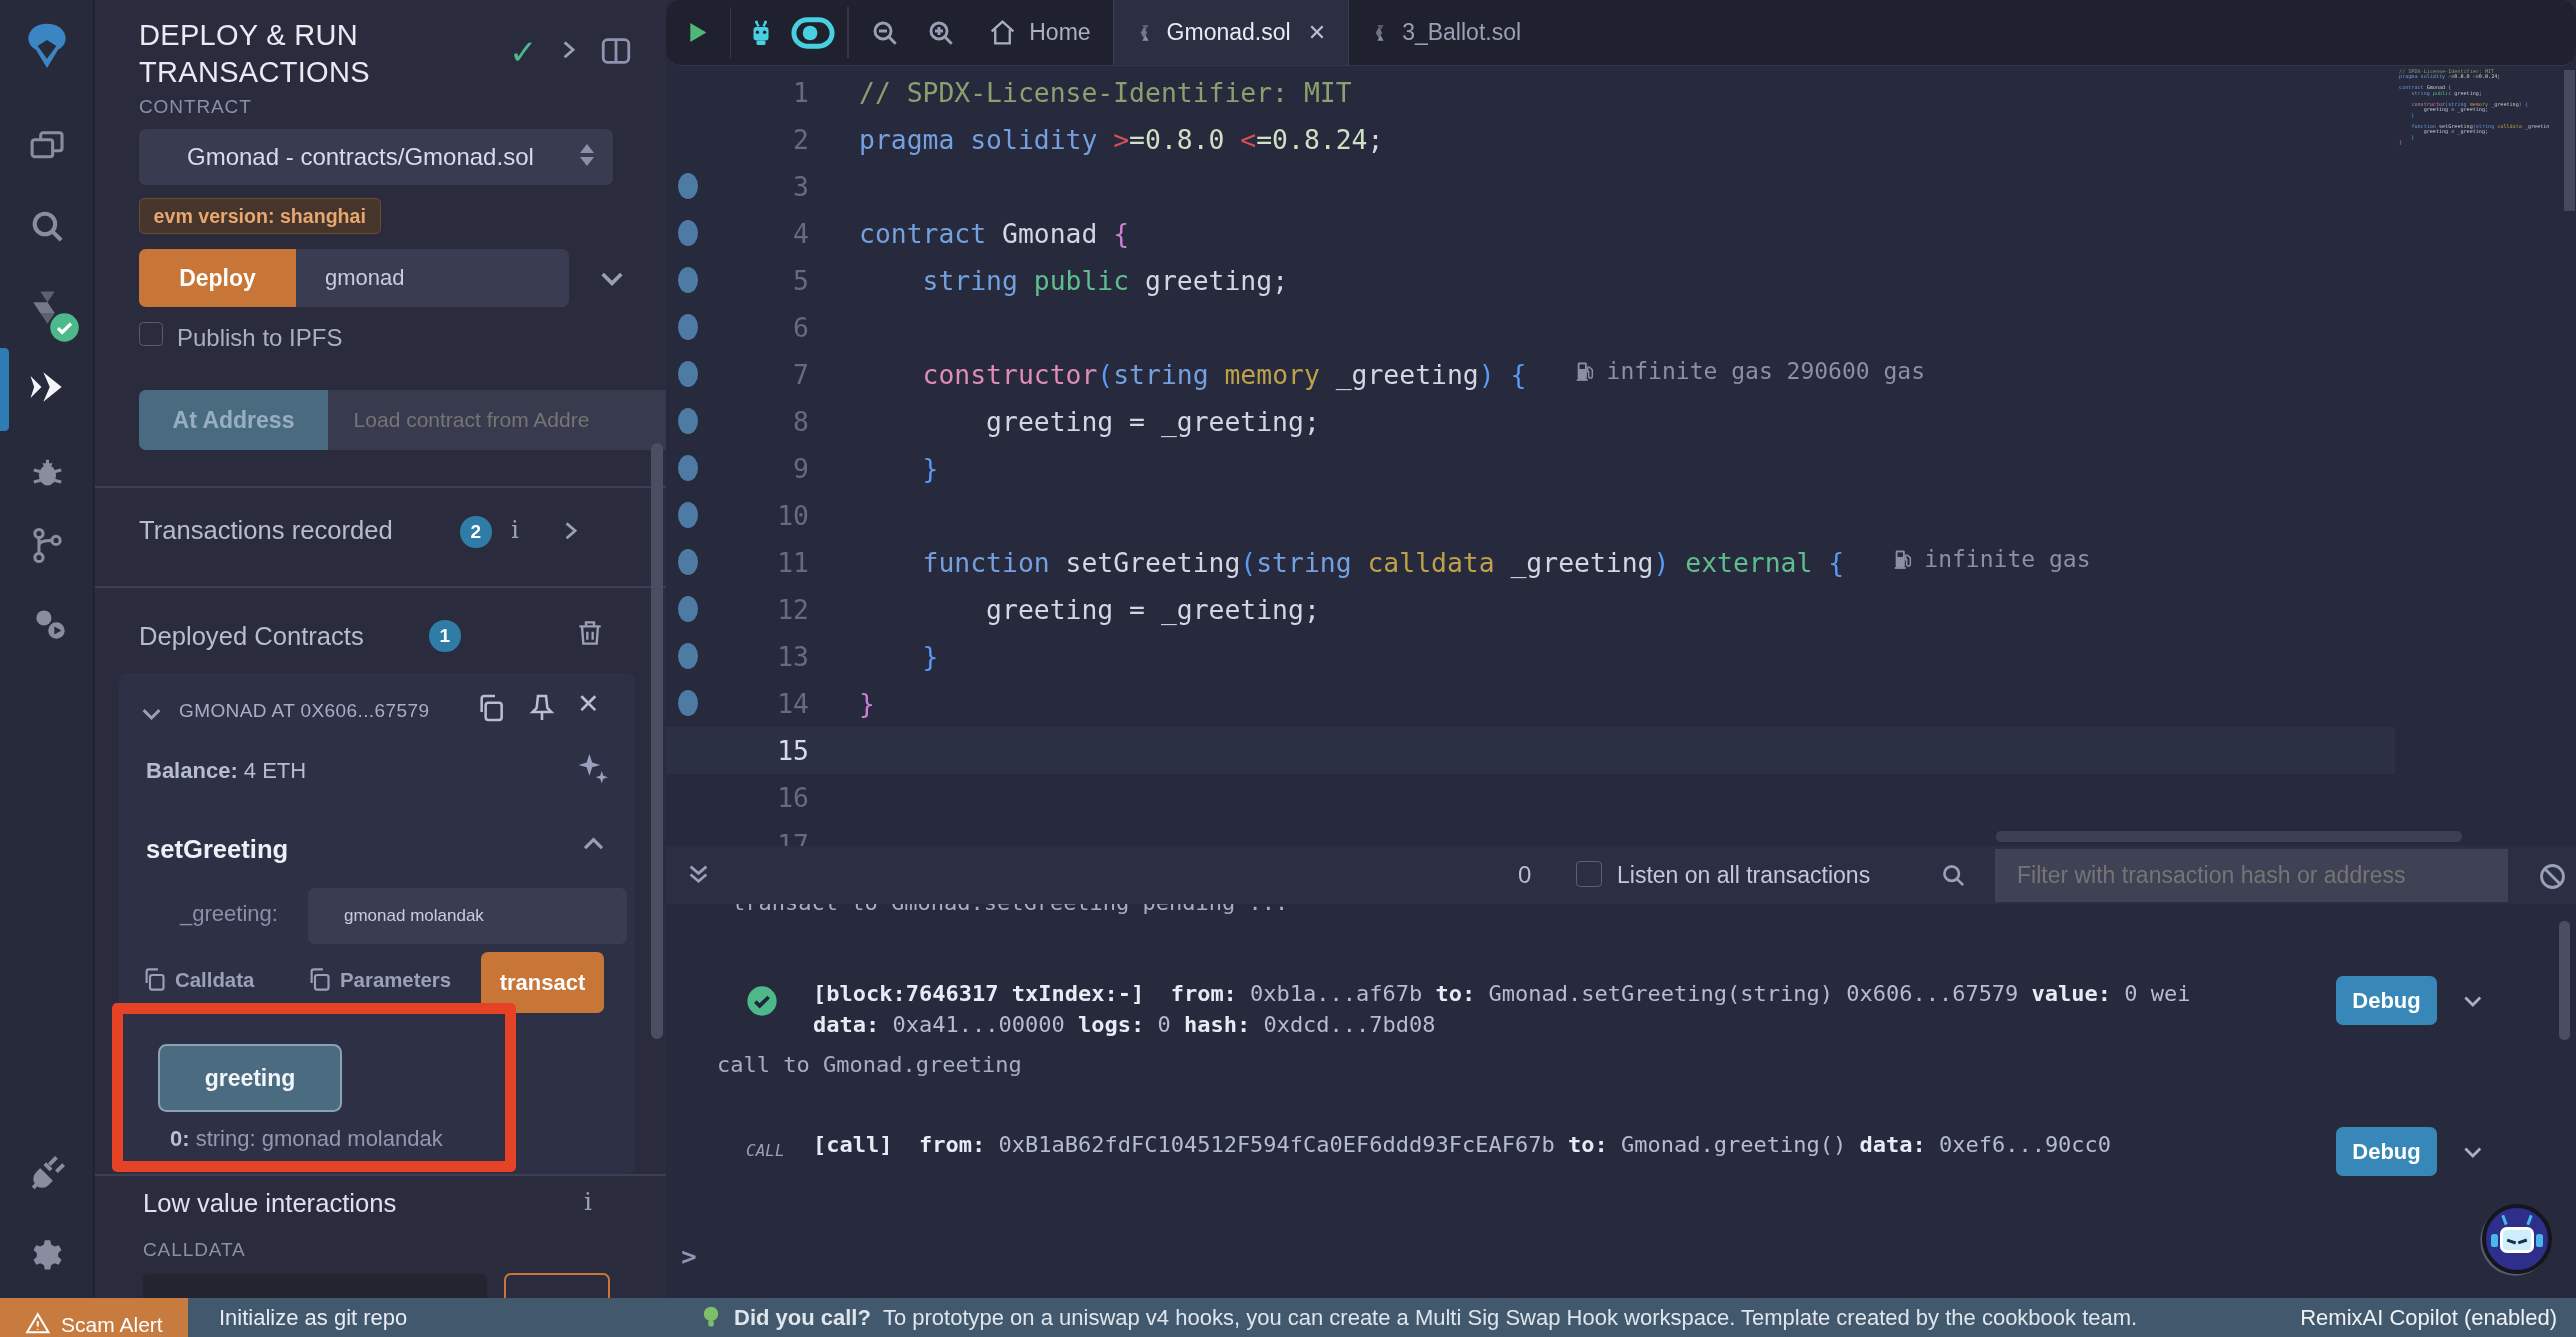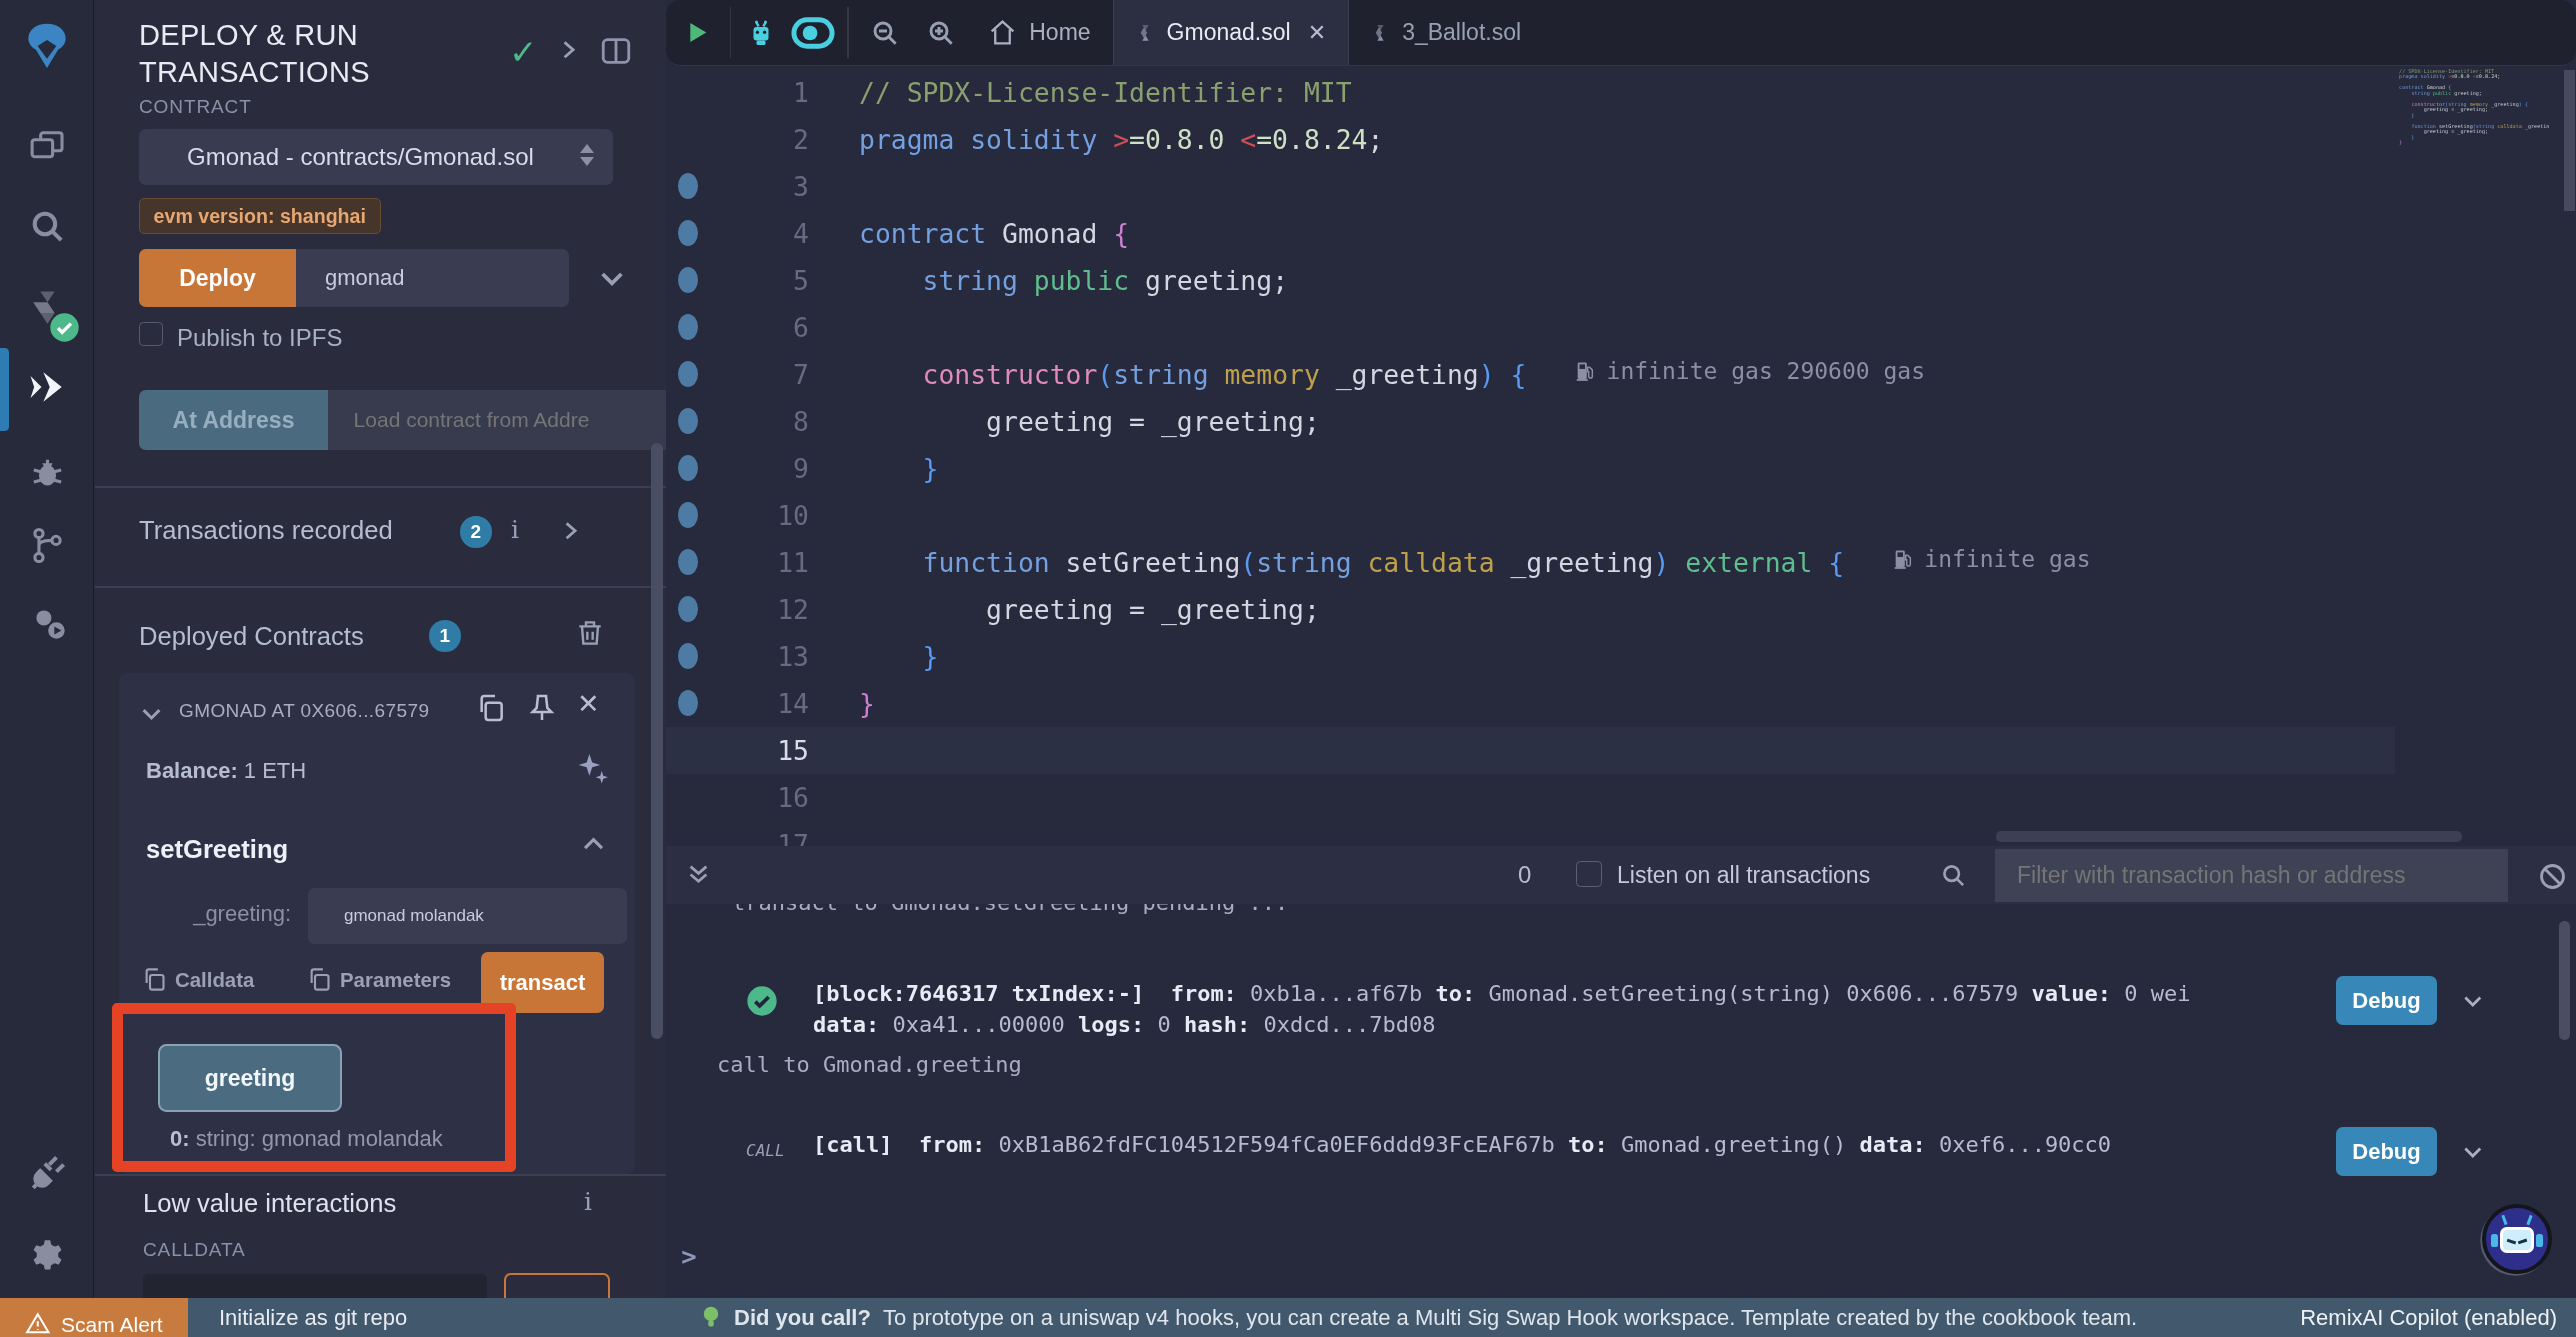--- a/index.html
+++ b/index.html
@@ -285,33 +285,33 @@
     <svg class="abs" style="left:356px; top:19px" width="32" height="32" viewBox="0 0 24 24" fill="none" stroke="#b9bfd2" stroke-width="1.9">
         <rect x="8" y="8" width="12" height="13" rx="2"></rect>
         <path d="M5 15V5a2 2 0 0 1 2-2h8"></path>
       </svg>
     <svg class="abs" style="left:407px; top:19px" width="32" height="32" viewBox="0 0 24 24" fill="none" stroke="#b9bfd2" stroke-width="1.9">
         <path d="M8 3h8M9 3l-1 9-3 3h14l-3-3-1-9M12 15v6"></path>
       </svg>
     <span class="abs" style="left:458px; top:15.3px; font-size:27px; color:#b9bfd2">✕</span>
 
     <div class="abs" style="left:27px; top:85px; font-size:22px; color:#b7bdd0">
-      <b>Balance:</b><span> 1 ETH</span>
+      <b>Balance:</b><span> 4 ETH</span>
     </div>
     <svg class="abs" style="left:455px; top:78px" width="37" height="37" viewBox="0 0 24 24" fill="#9aa0c0">
         <path d="M10 2l1.8 5.4L17 9l-5.2 1.6L10 16l-1.8-5.4L3 9l5.2-1.6z"></path>
         <path d="M18 13l1 3 3 1-3 1-1 3-1-3-3-1 3-1z"></path>
       </svg>
 
     <div class="abs" id="setgreeting-h" style="left:27px; top:162px">setGreeting</div>
     <svg class="abs" style="left:460px; top:157px" width="29" height="29" viewBox="0 0 24 24" fill="none" stroke="#9aa0b4" stroke-width="2.6">
         <path d="M5 15l7-7 7 7"></path>
       </svg>
 
-    <div class="abs" style="left:61px; top:228px; width:111px; text-align:right; font-size:22px; color:#8a90a6">_greeting:</div>
+    <div class="abs" style="left:61px; top:228px; width:111px; font-size:22px; color:#8a90a6">_greeting:</div>
     <input id="param-input" value="gmonad molandak" style="">
 
     <svg class="abs" style="left:22px; top:293px" width="27" height="27" viewBox="0 0 24 24" fill="none" stroke="#9aa0b6" stroke-width="1.9">
         <rect x="8" y="8" width="12" height="13" rx="2"></rect>
         <path d="M5 15V5a2 2 0 0 1 2-2h8"></path>
       </svg>
     <div class="abs mini-label" style="left:56px; top:296px">Calldata</div>
     <svg class="abs" style="left:187px; top:293px" width="27" height="27" viewBox="0 0 24 24" fill="none" stroke="#9aa0b6" stroke-width="1.9">
         <rect x="8" y="8" width="12" height="13" rx="2"></rect>
         <path d="M5 15V5a2 2 0 0 1 2-2h8"></path>

